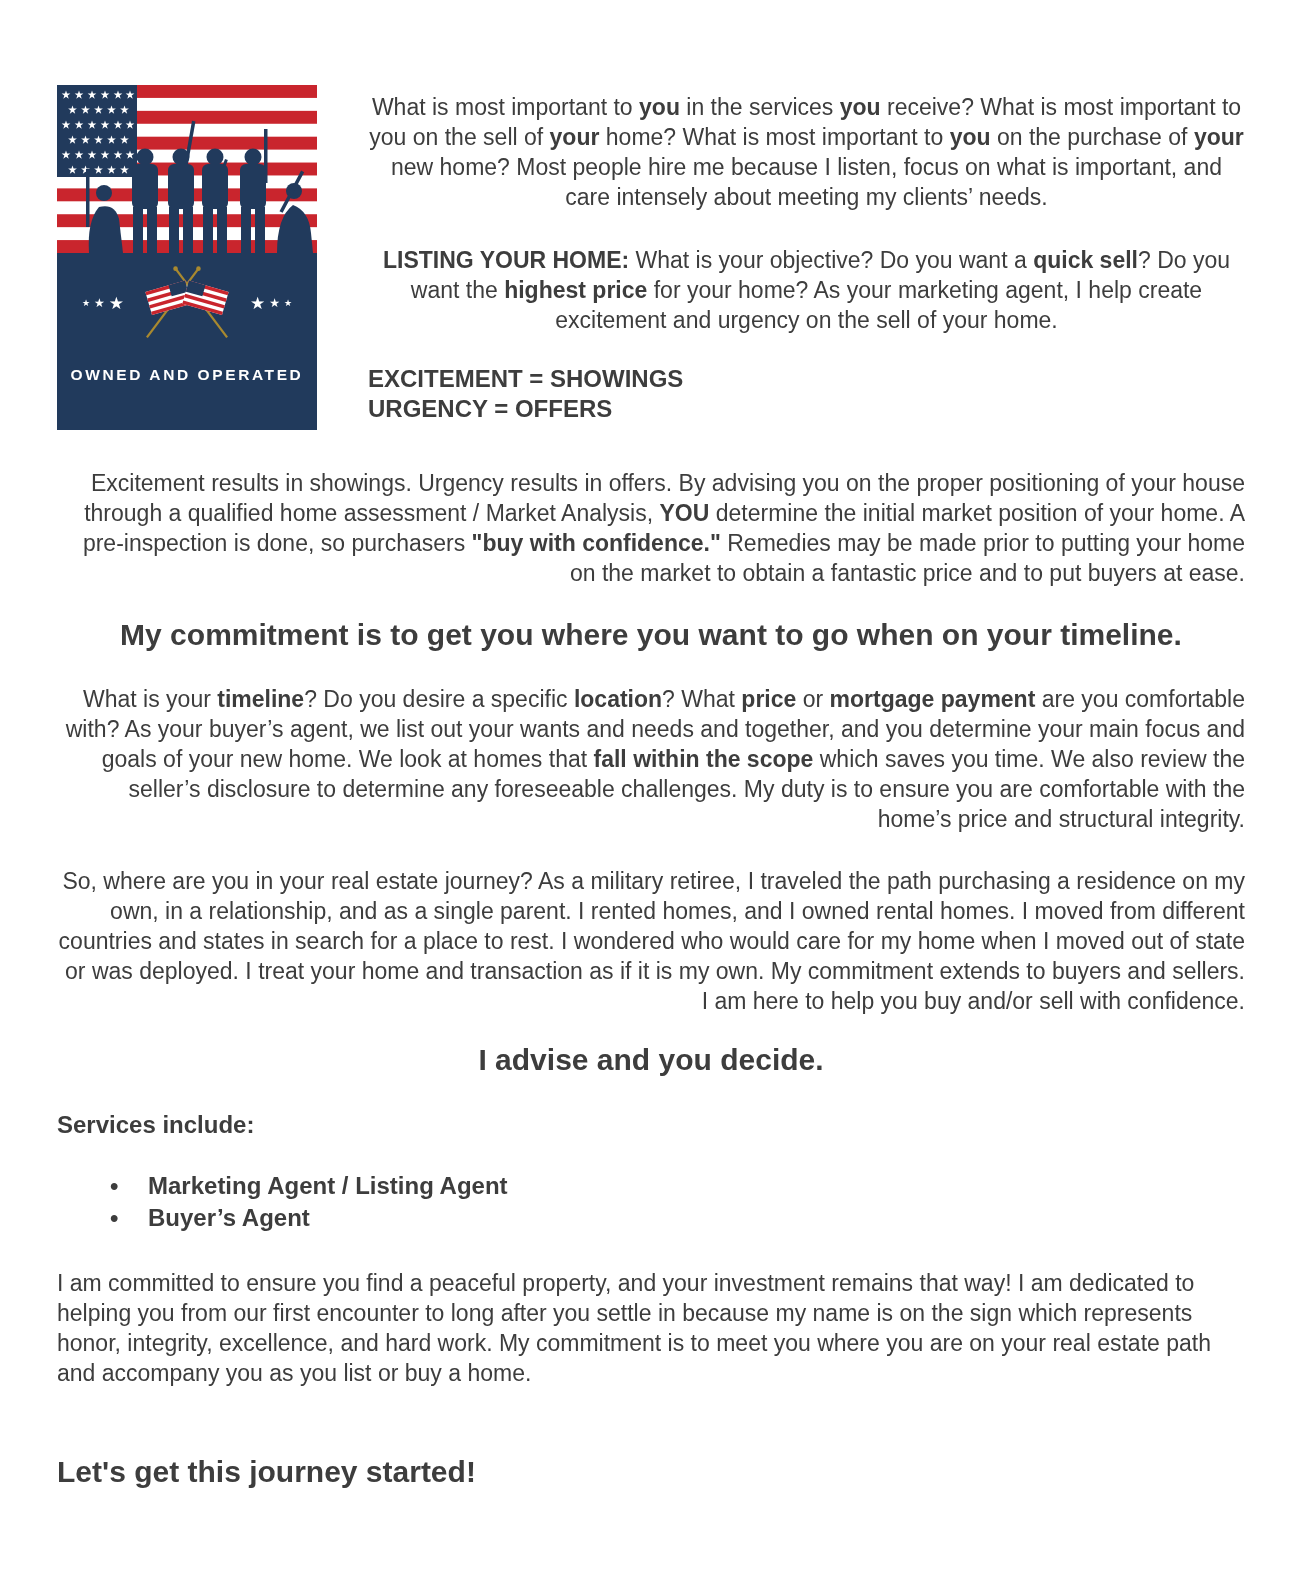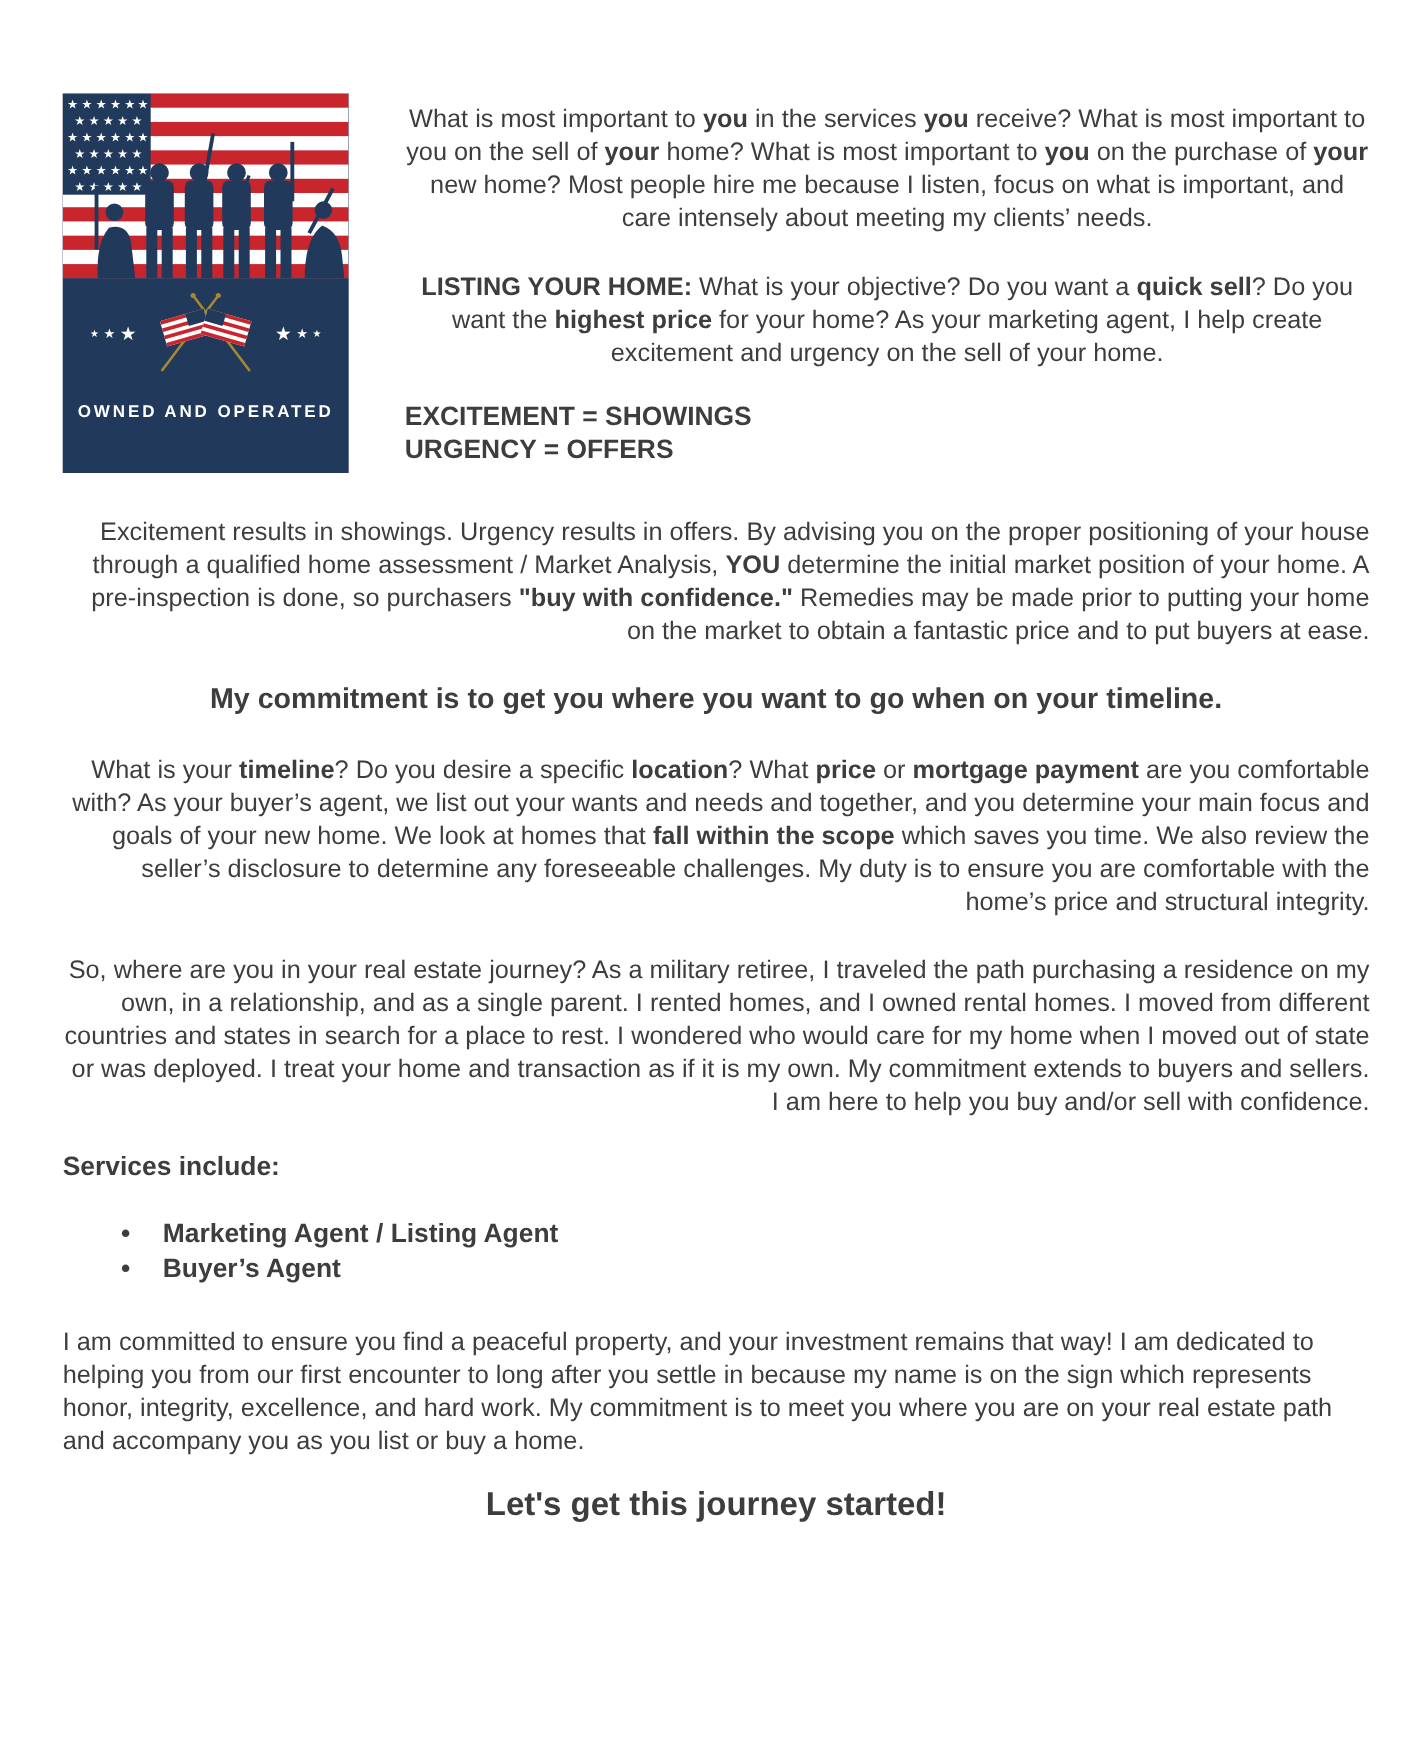--- a/index.html
+++ b/index.html
@@ -34,28 +34,28 @@
   }
 
   .top-text{margin-left:51px;width:877px;padding-top:7px;}
   .para{margin:0;text-align:center;}
   .top-text .para + .para{margin-top:33px;}
   .eq-block{margin-top:29px;font-weight:bold;font-size:24px;line-height:30px;}
 
   
   .body-para{margin:38px 0 0;text-align:right;}
   .body-para.m32{margin-top:32px;}
-  .h-commit{font-weight:bold;font-size:26px;line-height:34px;text-align:center;margin:30px 0 0;}
+  .h-commit{font-weight:bold;font-size:30px;line-height:34px;text-align:center;margin:30px 0 0;}
   .h-advise{font-weight:bold;font-size:30px;line-height:40px;text-align:center;margin:24px 0 0;}
   .services-label{font-weight:bold;font-size:24px;margin-top:30px;}
   ul.services{list-style:none;margin:30px 0 0;padding:0 0 0 53px;font-weight:bold;font-size:24px;}
   ul.services li{position:relative;padding-left:38px;line-height:32px;}
   ul.services li .bullet{position:absolute;left:0;top:0;}
   .closing-para{margin:34px 0 0;}
-  .h-closing{font-weight:bold;font-size:30px;line-height:40px;text-align:center;margin:24px 0 0;}
+  .h-closing{font-weight:bold;font-size:30px;line-height:40px;text-align:left;margin:64px 0 0;}
   b{font-weight:bold;}
 </style>
 </head>
 <body>
 
 <div class="page">
   <div class="content">
 
     <div class="top">
 
@@ -188,20 +188,21 @@
     </div>
 
     <p class="body-para"><span>Excitement results in showings. Urgency results in offers. By advising you on the proper positioning of your house through a qualified home assessment / Market Analysis, </span><b>YOU</b><span> determine the initial market position of your home. A pre-inspection is done, so purchasers </span><b>"buy with confidence."</b><span> Remedies may be made prior to putting your home on the market to obtain a fantastic price and to put buyers at ease.</span></p>
 
     <h2 class="h-commit">My commitment is to get you where you want to go when on your timeline.</h2>
 
     <p class="body-para m32"><span>What is your </span><b>timeline</b><span>? Do you desire a specific </span><b>location</b><span>? What </span><b>price</b><span> or </span><b>mortgage payment</b><span> are you comfortable with? As your buyer’s agent, we list out your wants and needs and together, and you determine your main focus and goals of your new home. We look at homes that </span><b>fall within the scope</b><span> which saves you time. We also review the seller’s disclosure to determine any foreseeable challenges. My duty is to ensure you are comfortable with the home’s price and structural integrity.</span></p>
 
     <p class="body-para m32"><span>So, where are you in your real estate journey? As a military retiree, I traveled the path purchasing a residence on my own, in a relationship, and as a single parent. I rented homes, and I owned rental homes. I moved from different countries and states in search for a place to rest. I wondered who would care for my home when I moved out of state or was deployed. I treat your home and transaction as if it is my own. My commitment extends to buyers and sellers. I am here to help you buy and/or sell with confidence.</span></p>
 
+    <h2 class="h-advise">I advise and you decide.</h2>
 
     <div class="services-label">Services include:</div>
 
     <ul class="services">
       <li>
         <span class="bullet">•</span>
         <span>Marketing Agent / Listing Agent</span>
       </li>
       <li>
         <span class="bullet">•</span>

